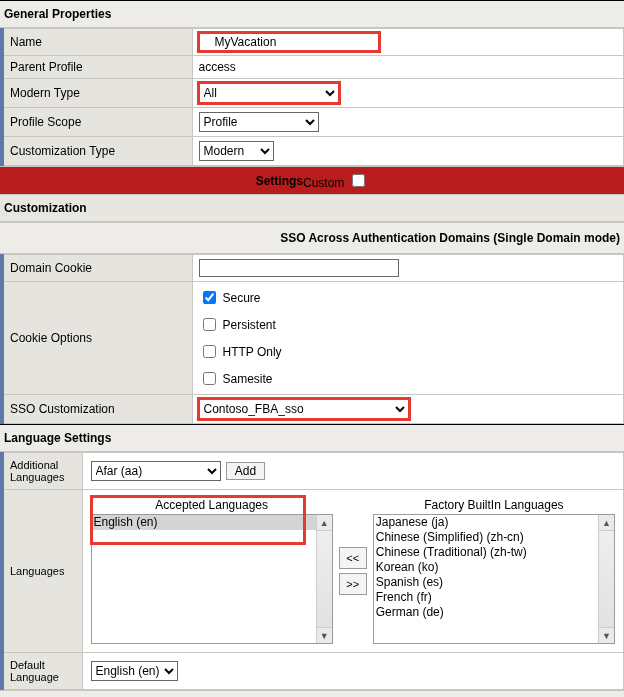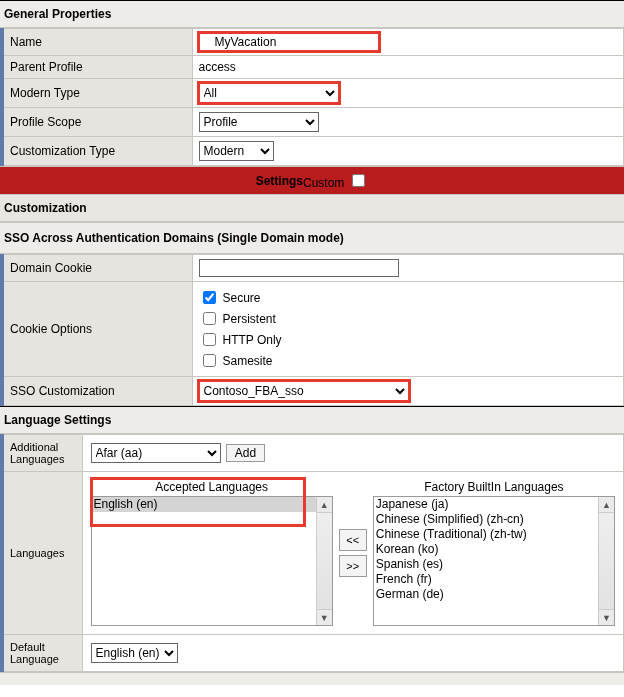--- a/index.html
+++ b/index.html
@@ -5,29 +5,29 @@
   * { box-sizing: border-box; }
   html, body { margin:0; padding:0; font-family: Arial, Helvetica, sans-serif; font-size:12px; color:#000; background:#fff; }
   .wrap { width:624px; }
   .breadcrumb { background:#5a5f66; color:#fff; padding:5px 8px; font-size:12px; }
   .breadcrumb .sep { color:#c0c0c0; margin:0 4px; }
   .breadcrumb .new { color:#ffcc33; font-weight:bold; }
   .section-h { font-weight:bold; padding:6px 4px; background:#eeece8; border-bottom:1px solid #c8c6c0; border-top:1px solid #000000; }
   .settings-h { display:flex; align-items:center; justify-content:center; font-weight:bold; padding:4px 18px; background:#b91c1c; border-top:1px solid #c8c6c0; border-bottom:1px solid #c8c6c0; }
   .custom-lbl { font-weight:normal; margin-right:4px; }
   .sub-h { font-weight:bold; padding:6px 4px; background:#e8e6e0; border-bottom:1px solid #c8c6c0; }
-  .sub-h2 { font-weight:bold; padding:8px 4px; background:#eeece8; border-top:1px solid #c8c6c0; border-bottom:1px solid #c8c6c0; }
+  .sub-h2 { font-weight:bold; padding:8px 4px; background:#eeece8; border-top:1px solid #c8c6c0; border-bottom:1px solid #c8c6c0;text-align:right; }
   table.form { width:100%; border-collapse:collapse; }
   table.form td { border:1px solid #c8c6c0; padding:4px 6px; vertical-align:middle; }
   table.form td.lbl { width:190px; background:#e6e4de; border-left:4px solid #5f7aa8; }
   table.form td.val { background:#fff; }
   input.txt { width:180px; height:18px; border:1px solid #666; padding:1px 15px; font-family:inherit; font-size:12px; }
   select.sel { height:20px; border:1px solid #666; font-family:inherit; font-size:12px; background:#fff; }
   .hl-red { outline:3px solid #e63a2e; outline-offset:-1px; display:inline-block; }
-  .cookie-opts { display:flex; flex-direction:column; gap:2px; padding:2px 0; }
+  .cookie-opts { display:flex; flex-direction:column; gap:8px; padding:2px 0; }
   .cookie-opts label { display:flex; align-items:center; gap:4px; }
   .lang-table { width:100%; border-collapse:collapse; }
   .lang-table td { border:1px solid #c8c6c0; }
   .lang-lbl { width:80px; background:#e6e4de; border-left:4px solid #5f7aa8 !important; text-align:left; padding:4px 6px; vertical-align:middle; font-size:11px; }
   .lang-body { background:#fff; padding:8px; }
   .lang-cols { display:flex; align-items:stretch; gap:6px; }
   .lang-col { flex:1; display:flex; flex-direction:column; }
   .lang-col-h { text-align:center; font-size:12px; margin-bottom:2px; }
   .list-wrap { position:relative; flex:1; border:1px solid #9a9a9a; background:#fff; min-height:130px; display:flex; }
   .list-wrap select { flex:1; border:none; outline:none; font-family:inherit; font-size:12px; }

